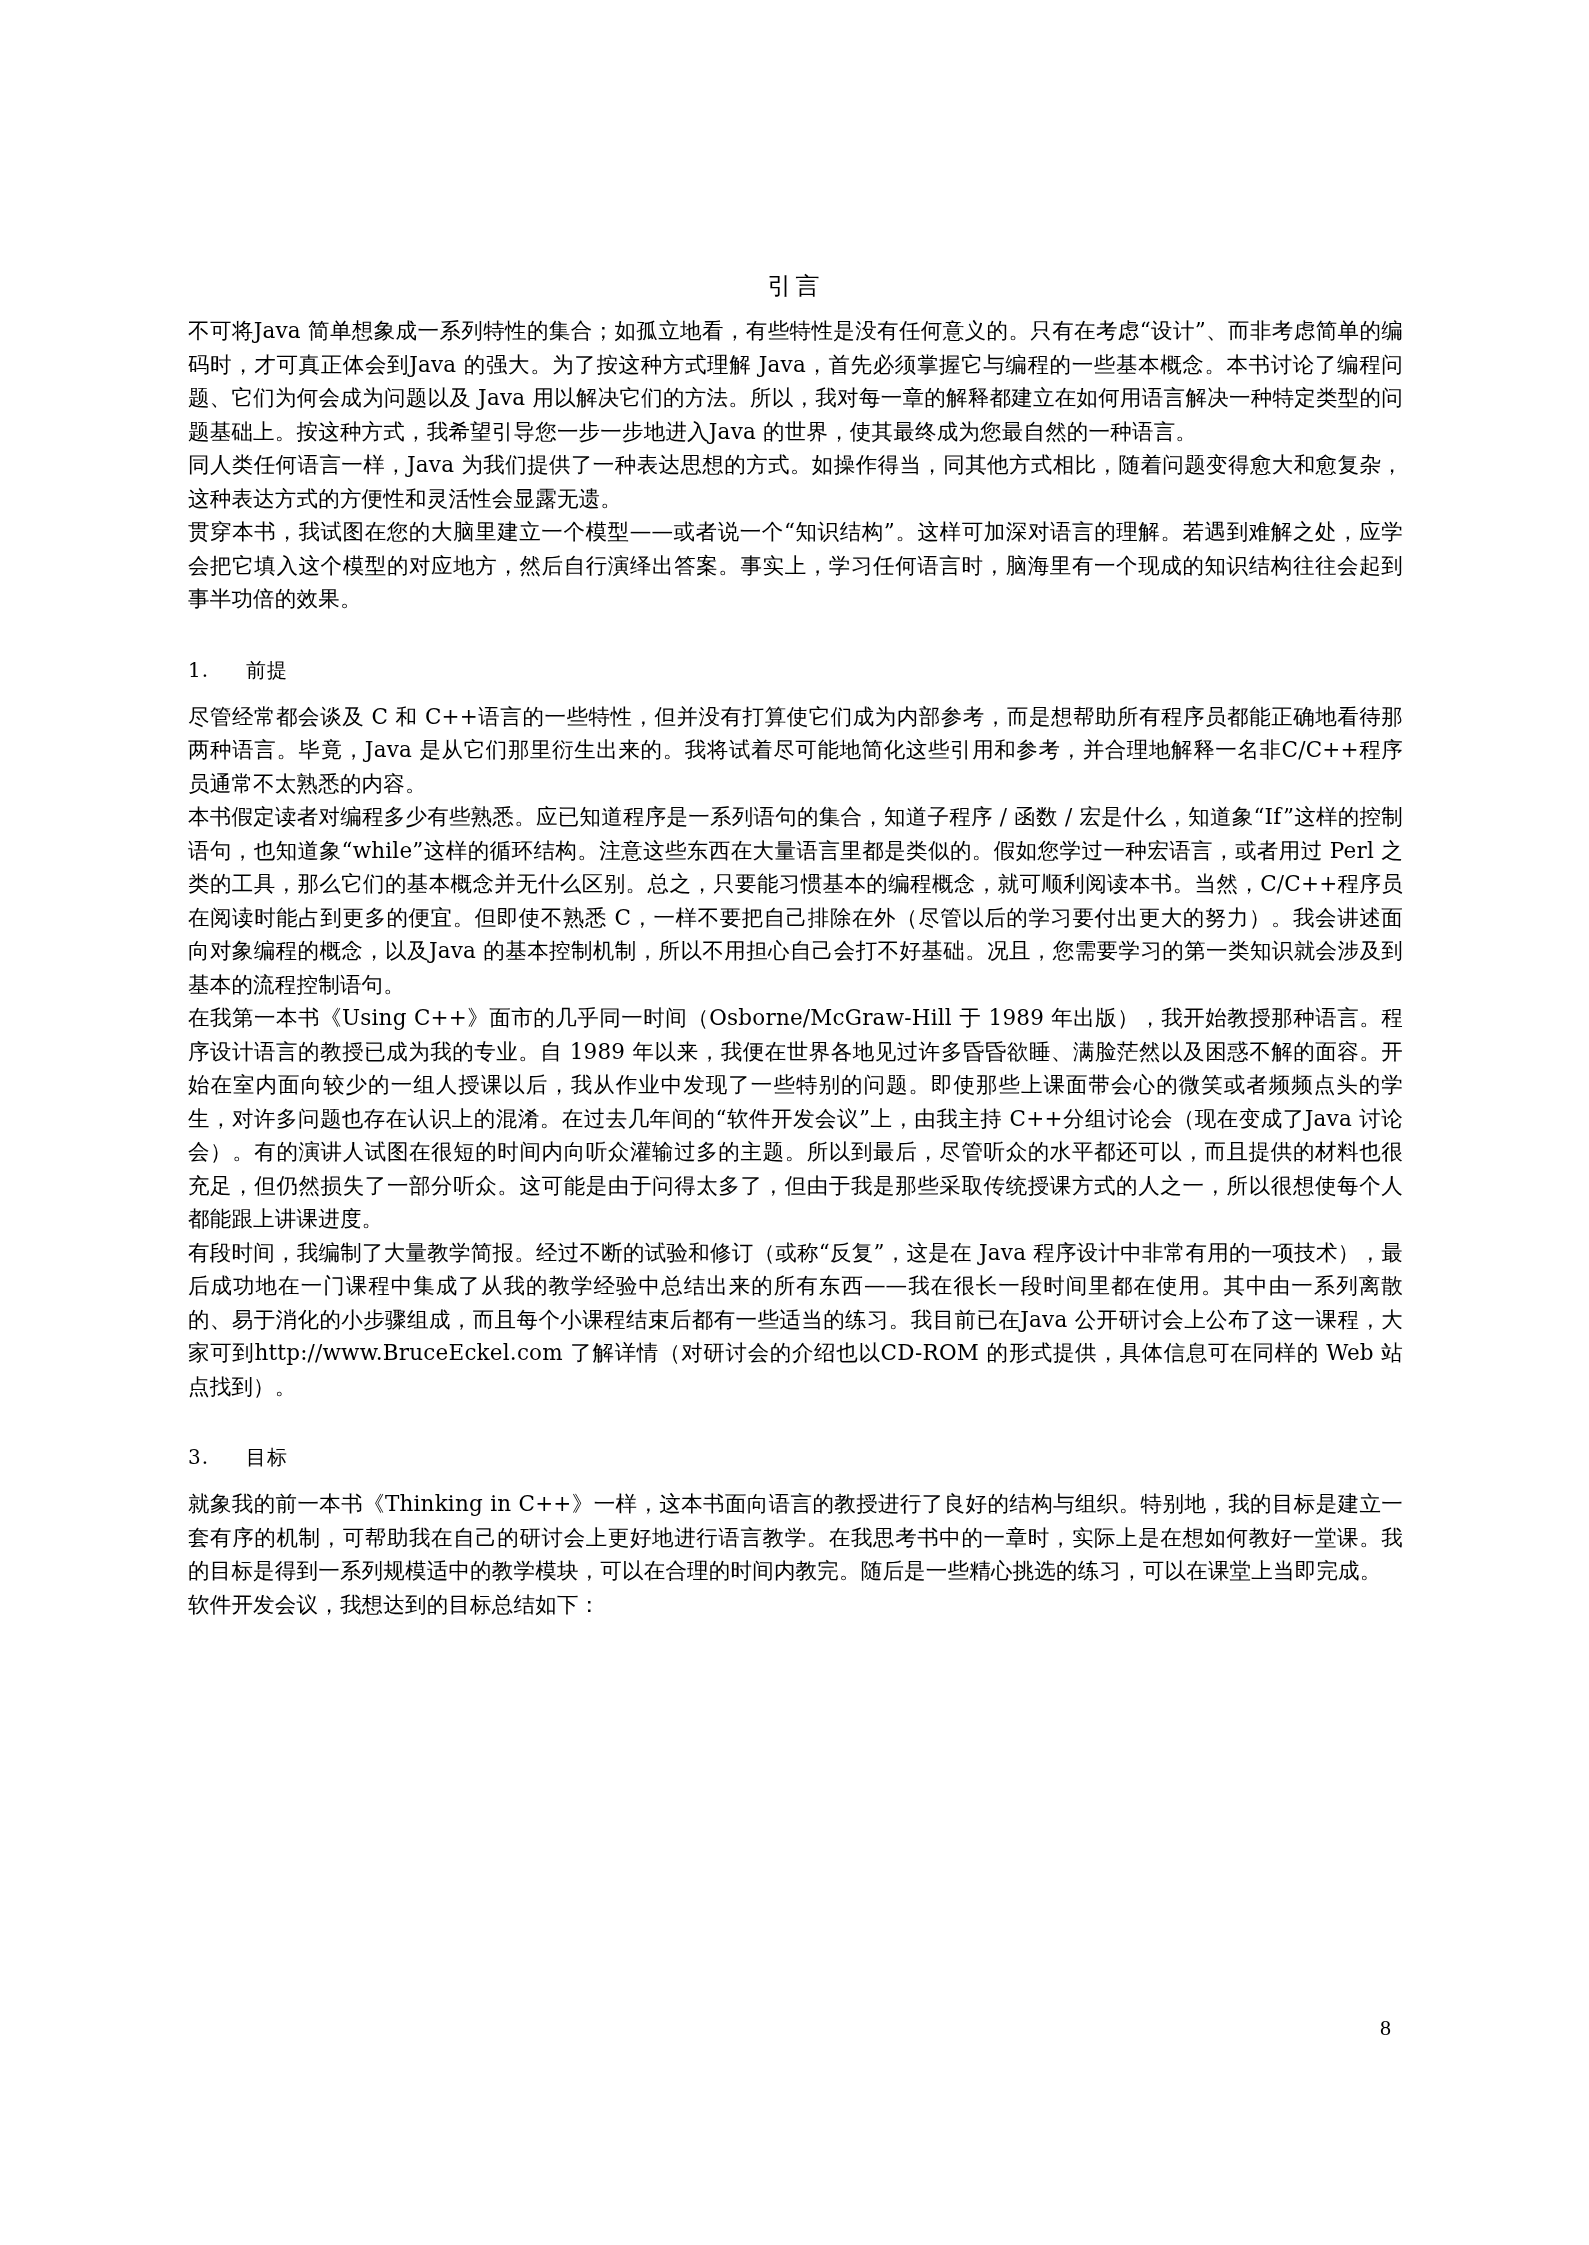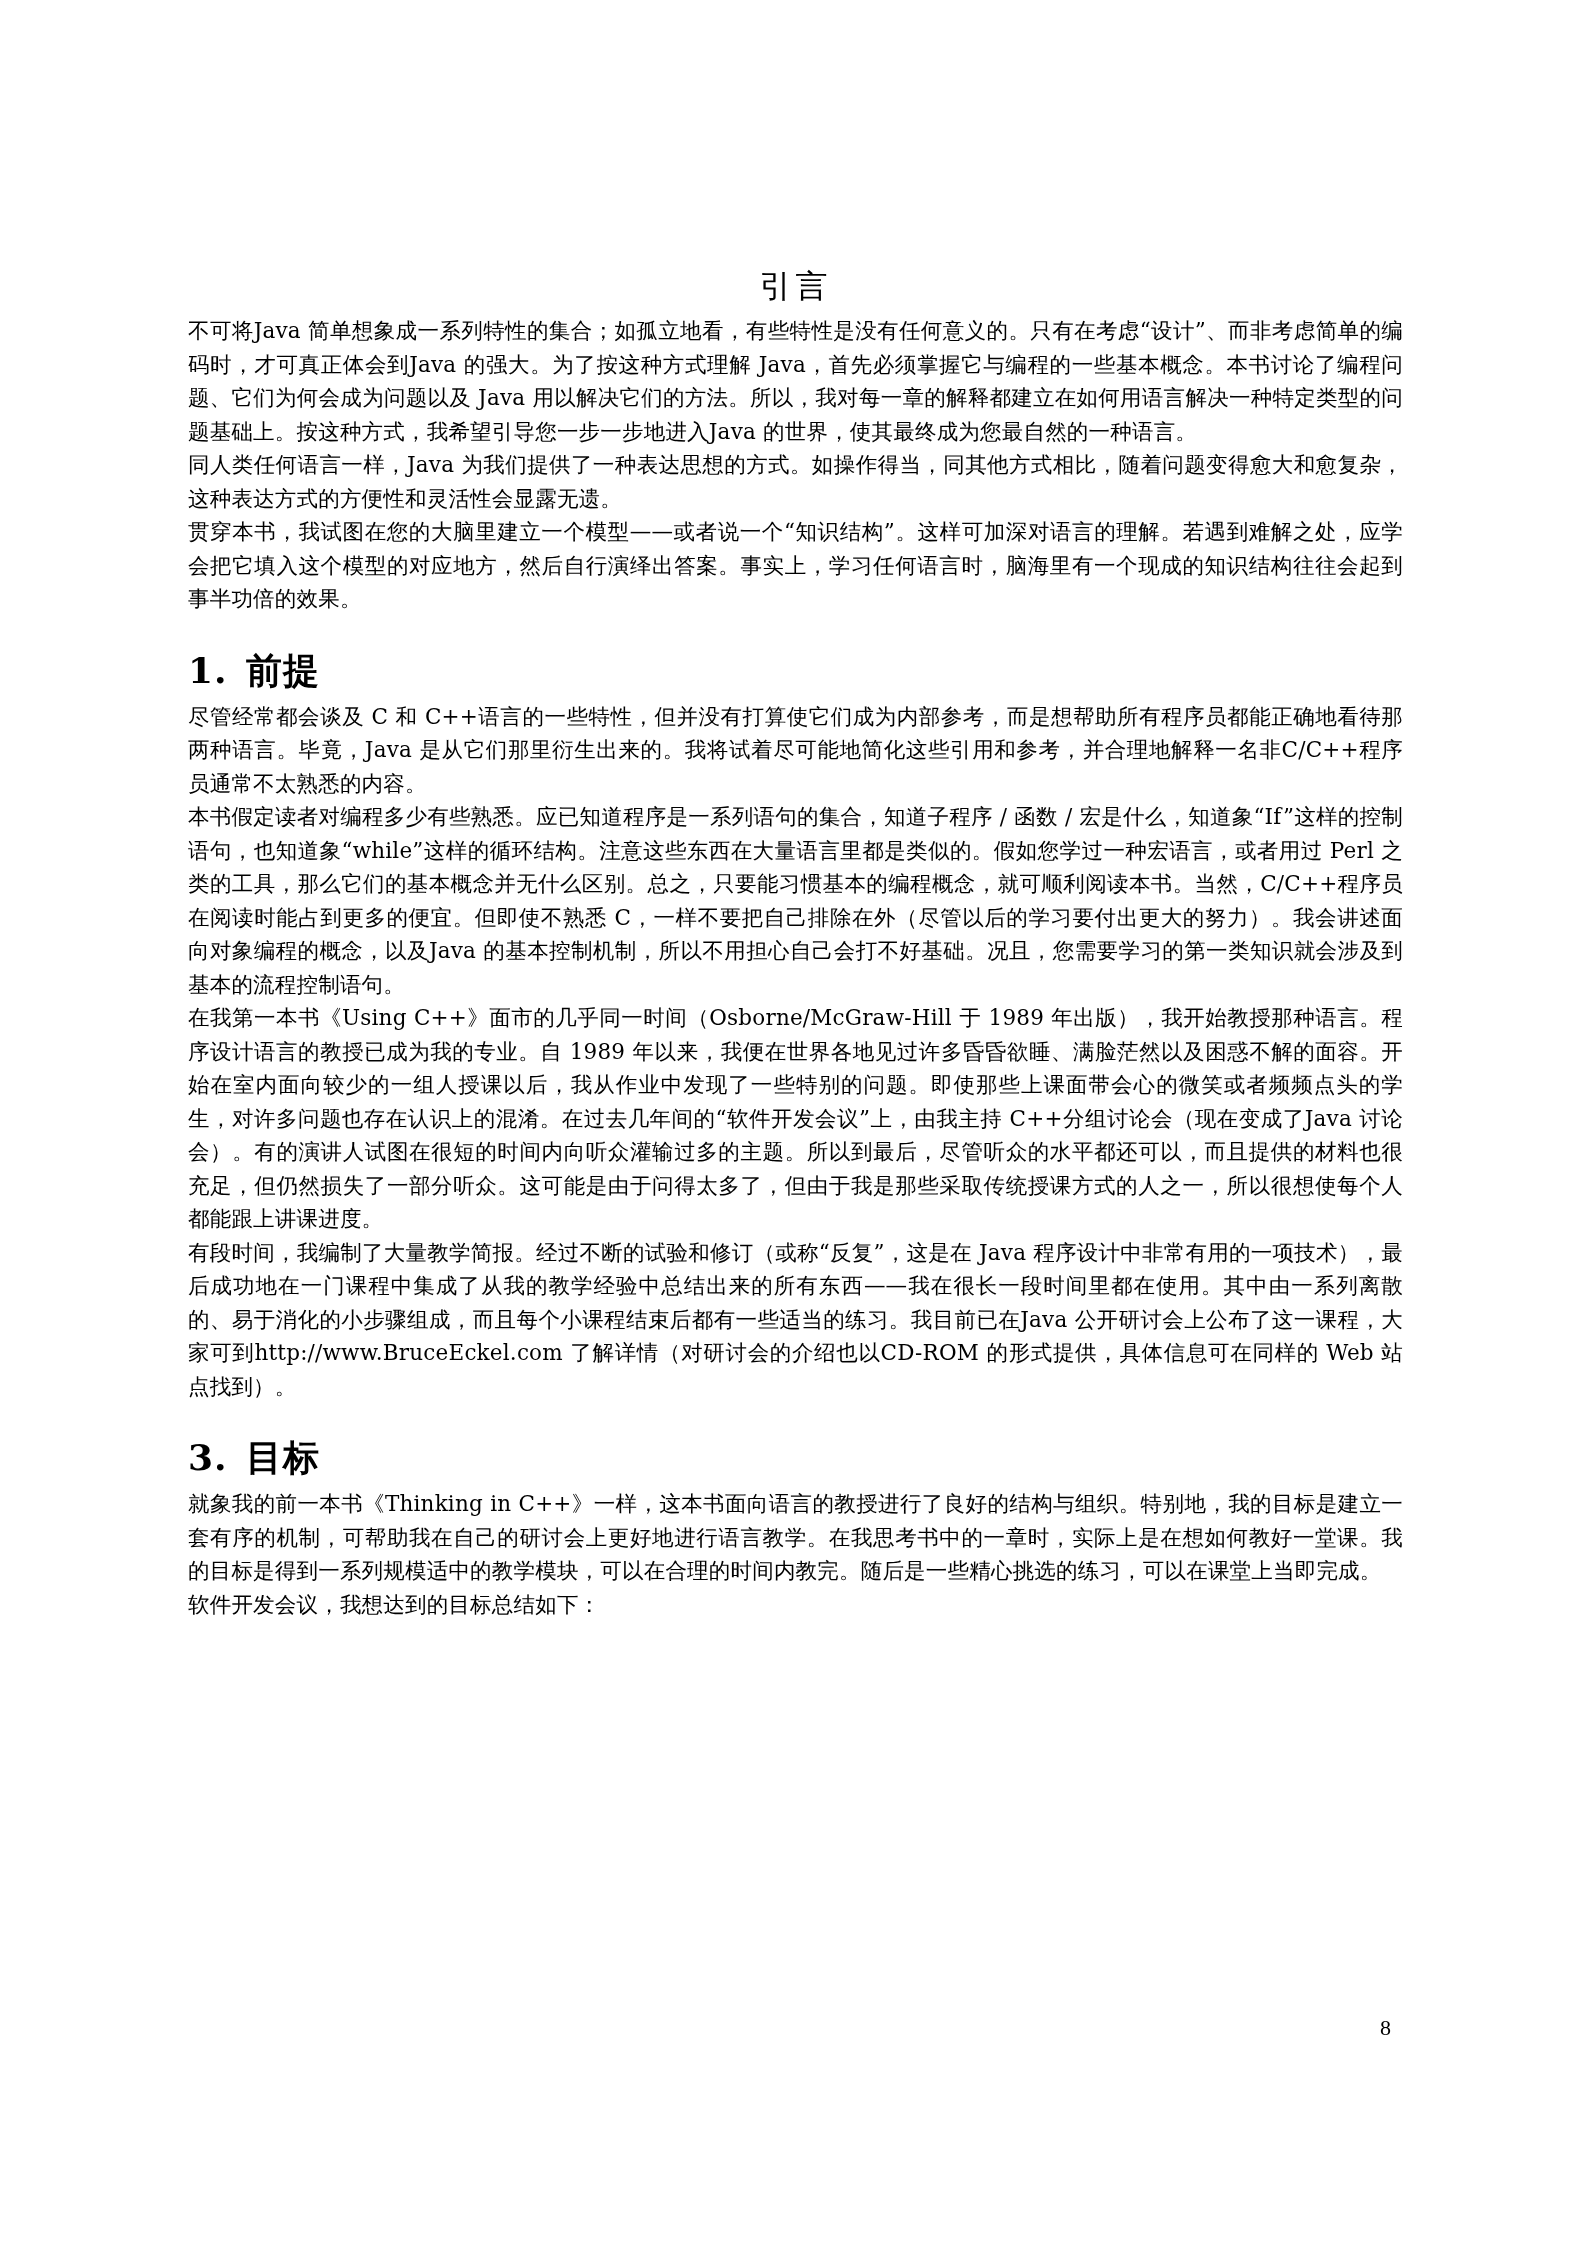--- a/index.html
+++ b/index.html
@@ -16,37 +16,37 @@
       font-family: "DejaVu Serif", "Liberation Serif", serif;
     }
     .page {
       position: absolute;
       left: 188px;
       top: 258px;
       width: 1215px;
     }
     .title {
       text-align: center;
-      font-size: 32px;
+      font-size: 24px;
       line-height: 56px;
       margin: 0 0 0 0;
       font-weight: normal;
       letter-spacing: 4px;
     }
     .para {
       font-size: 21.5px;
       line-height: 33.5px;
       margin: 0;
       text-align: justify;
       letter-spacing: 0.2px;
     }
     .heading {
-      font-size: 36px;
+      font-size: 20px;
       line-height: 40px;
-      font-weight: bold;
+      font-weight: normal;
       margin: 34px 0 10px 0;
       letter-spacing: 1px;
     }
     .heading .num {
       display: inline-block;
       width: 58px;
     }
     .page-number {
       position: absolute;
       left: 1380px;

